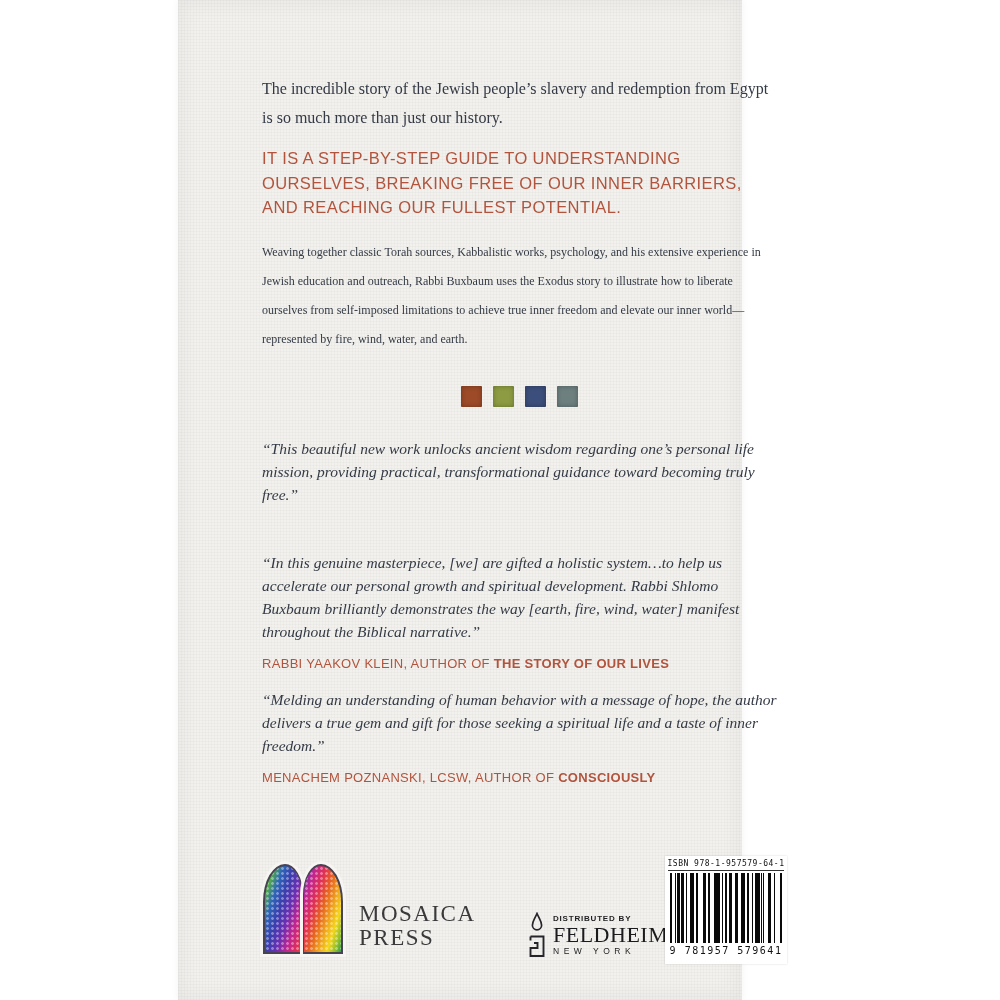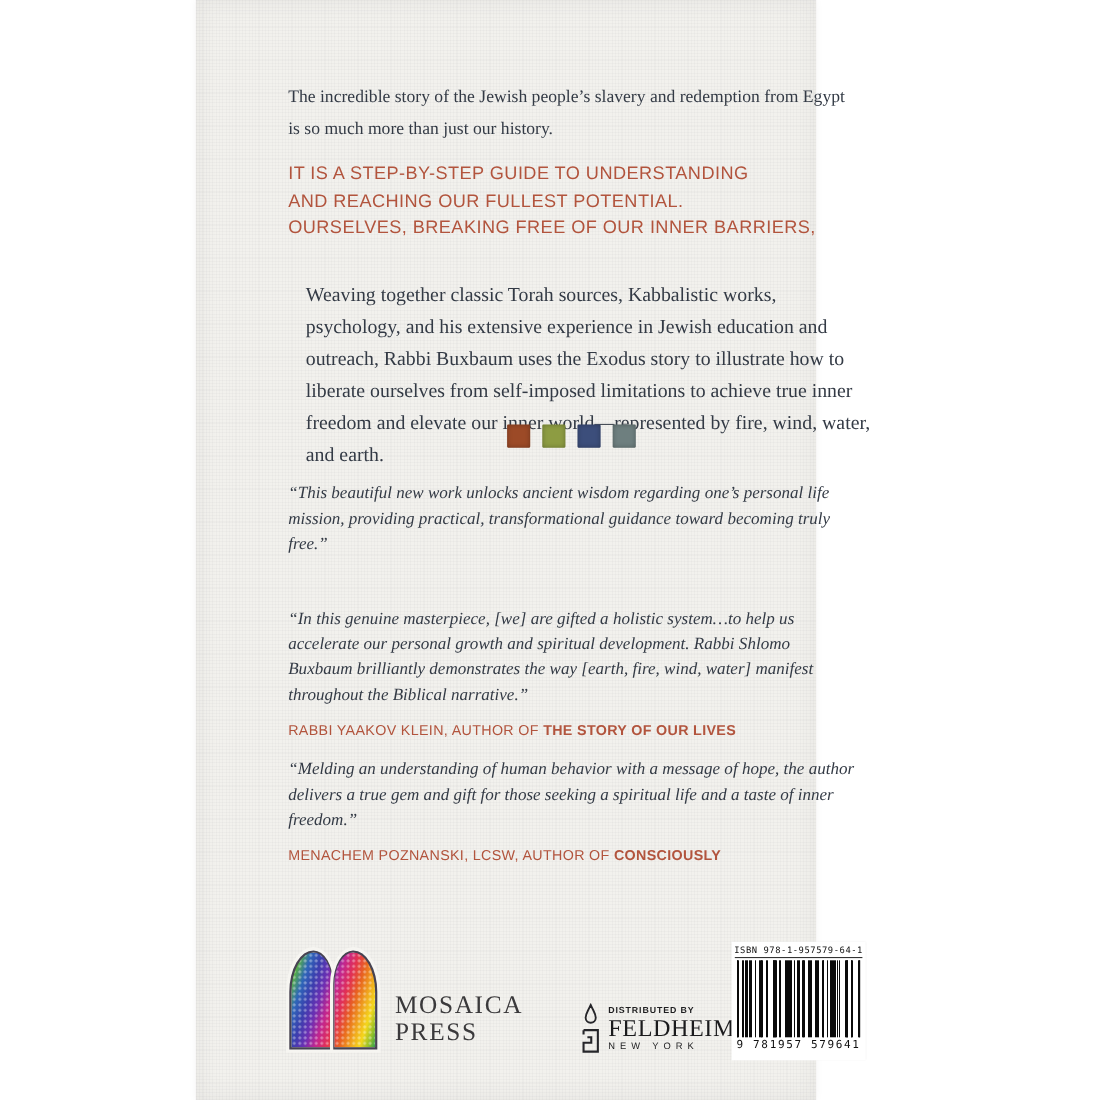--- a/index.html
+++ b/index.html
@@ -22,22 +22,22 @@
   
   .intro{
     top:74px;margin:0;
     font-size:16px;line-height:29px;color:#333a45;
   }
   .headline{top:146px;margin:0;color:#b2543d;
     font-family:"Liberation Sans",sans-serif;
     font-size:16.5px;line-height:24.5px;letter-spacing:.4px;font-weight:400;}
   .headline span{display:block;white-space:nowrap;}
   .description{
-    top:238px;margin:16px;
-    font-size:18px;line-height:29px;color:#333a45;
+    top:238px;margin:0;
+    font-size:12px;line-height:29px;color:#333a45;
   }
   
   .squares{top:386px;display:flex;gap:11px;justify-content:center;}
   .sq{width:21px;height:21px;border-radius:1px;
       box-shadow: inset 0 0 5px rgba(0,0,0,.3);}
   
   .quote-block{margin:0;}
   .q1{top:437px;} .q2{top:551px;} .q3{top:688px;}
   .quote{margin:0;font-family:"Liberation Serif",serif;font-style:italic;
     font-size:15.5px;line-height:23px;color:#333a45;}
@@ -88,22 +88,22 @@
 </style>
 </head>
 <body>
 
 <div class="cover">
 
   <p class="block intro">The incredible story of the Jewish people’s slavery and redemption from Egypt is so much more than just our history.</p>
 
   <p class="block headline">
     <span>IT IS A STEP-BY-STEP GUIDE TO UNDERSTANDING</span>
+    <span>OURSELVES, BREAKING FREE OF OUR INNER BARRIERS,</span>
     <span>AND REACHING OUR FULLEST POTENTIAL.</span>
-    <span>OURSELVES, BREAKING FREE OF OUR INNER BARRIERS,</span>
   </p>
 
   <p class="block description">Weaving together classic Torah sources, Kabbalistic works, psychology, and his extensive experience in Jewish education and outreach, Rabbi Buxbaum uses the Exodus story to illustrate how to liberate ourselves from self-imposed limitations to achieve true inner freedom and elevate our inner world—represented by fire, wind, water, and earth.</p>
 
   <div class="block squares">
     <span class="sq" style="background-color: rgb(156, 74, 39);"></span>
     <span class="sq" style="background-color: rgb(141, 156, 66);"></span>
     <span class="sq" style="background-color: rgb(60, 78, 123);"></span>
     <span class="sq" style="background-color: rgb(110, 127, 127);"></span>
   </div>

